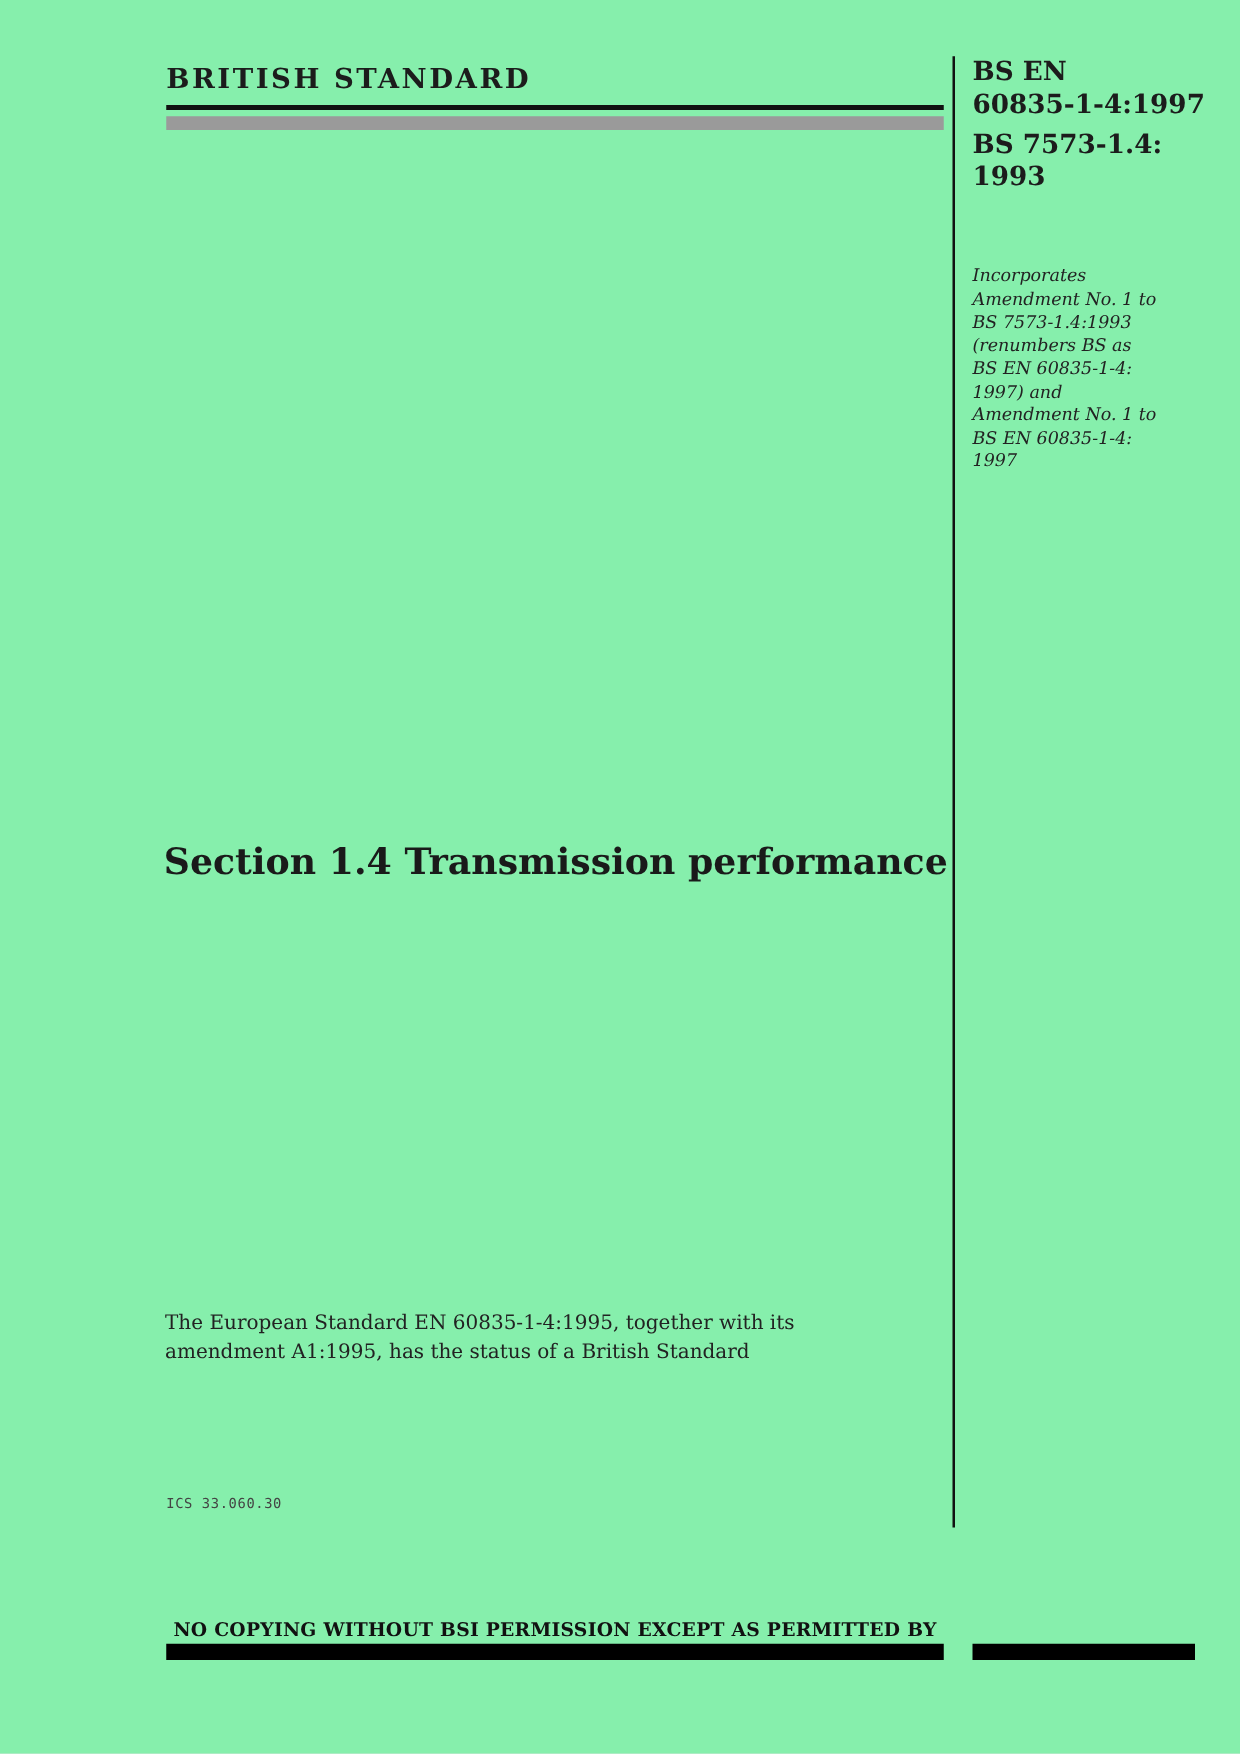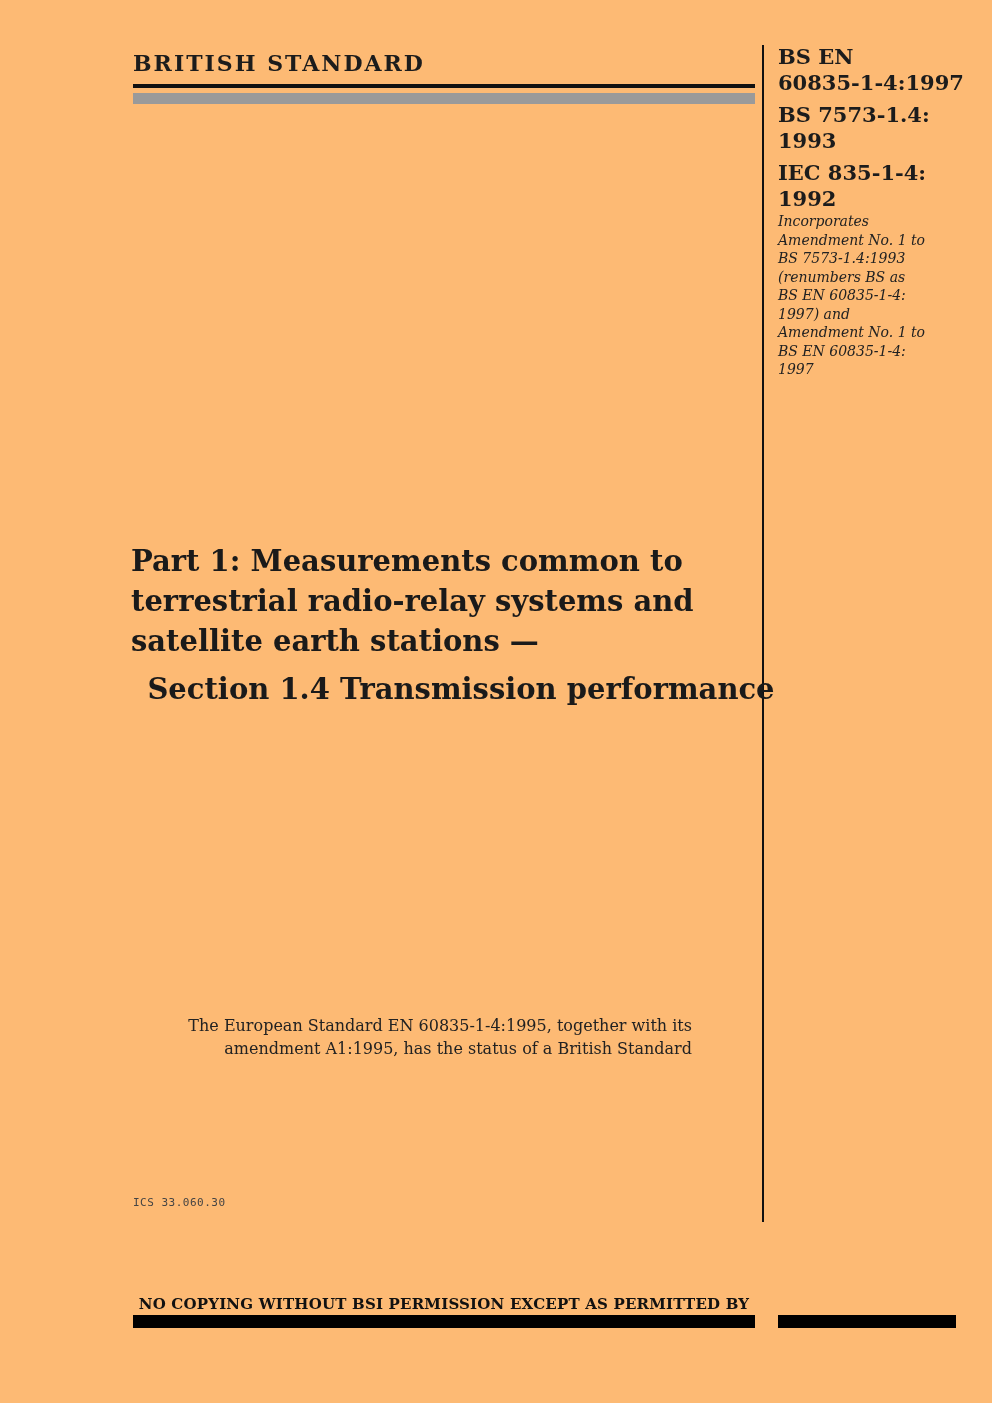--- a/index.html
+++ b/index.html
@@ -1,20 +1,20 @@
 <!DOCTYPE html>
 <html><head>
 <meta charset="utf-8">
 <style>
   html,body{margin:0;padding:0;background:#e8e8e8;}
   .page{
     position:relative;
     width:992px;height:1403px;
     margin:0 auto;
-    background:#fdba74;
+    background:#86efac;
     font-family:"DejaVu Serif", serif;
     color:#111;
     overflow:hidden;
   }
   
   .masthead{
     position:absolute;left:133px;top:50px;width:622px;
     font-size:22px;font-weight:bold;letter-spacing:2px;
     color:#1c1c1c;
   }
@@ -41,27 +41,27 @@
     letter-spacing:-0.5px;word-spacing:-3px;
     white-space:pre-line;color:#141414;
   }
   .doc-part{
     position:absolute;left:131px;top:541px;width:640px;
     font-size:29px;font-weight:bold;line-height:40px;
     white-space:pre-line;color:#1a1a1a;
   }
   .doc-section{
     position:absolute;left:131px;top:672px;width:660px;
-    font-size:29px;font-weight:bold;color:#1a1a1a;text-align:center;
+    font-size:29px;font-weight:bold;color:#1a1a1a;
   }
 
   
   .status-note{
-    position:absolute;left:132px;top:1014px;width:560px;
-    font-size:16px;line-height:23px;white-space:pre-line;color:#222;text-align:right;
+    position:absolute;left:132px;top:1046px;width:560px;
+    font-size:16px;line-height:23px;white-space:pre-line;color:#222;
   }
   .ics{
     position:absolute;left:133px;top:1196px;
     font-family:"DejaVu Sans Mono", monospace;
     font-size:11px;color:#444;letter-spacing:0.5px;
   }
 
   
   .copy-notice{
     position:absolute;left:133px;top:1295px;width:622px;
@@ -101,36 +101,31 @@
   <div class="masthead">BRITISH STANDARD</div>
   <div class="rule-black"></div>
   <div class="rule-gray"></div>
 
   <div class="vline"></div>
   <div class="ref-col">
     <div class="ref-item">BS EN
 60835-1-4:1997</div>
     <div class="ref-item">BS 7573-1.4:
 1993</div>
-    <div class="ref-item">IEC 835-1-4:
-1992</div>
   </div>
   <div class="amendment">Incorporates
 Amendment No. 1 to
 BS 7573-1.4:1993
 (renumbers BS as
 BS EN 60835-1-4:
 1997) and
 Amendment No. 1 to
 BS EN 60835-1-4:
 1997</div>
 
-  <div class="doc-part">Part 1: Measurements common to
-terrestrial radio-relay systems and
-satellite earth stations —</div>
   <div class="doc-section">Section 1.4 Transmission performance</div>
 
   <div class="status-note">The European Standard EN 60835-1-4:1995, together with its
 amendment A1:1995, has the status of a British Standard</div>
   <div class="ics">ICS 33.060.30</div>
 
   <div class="copy-notice">NO COPYING WITHOUT BSI PERMISSION EXCEPT AS PERMITTED BY COPYRIGHT LAW</div>
   <div class="bar-left"></div>
   <div class="bar-right"></div>
 

